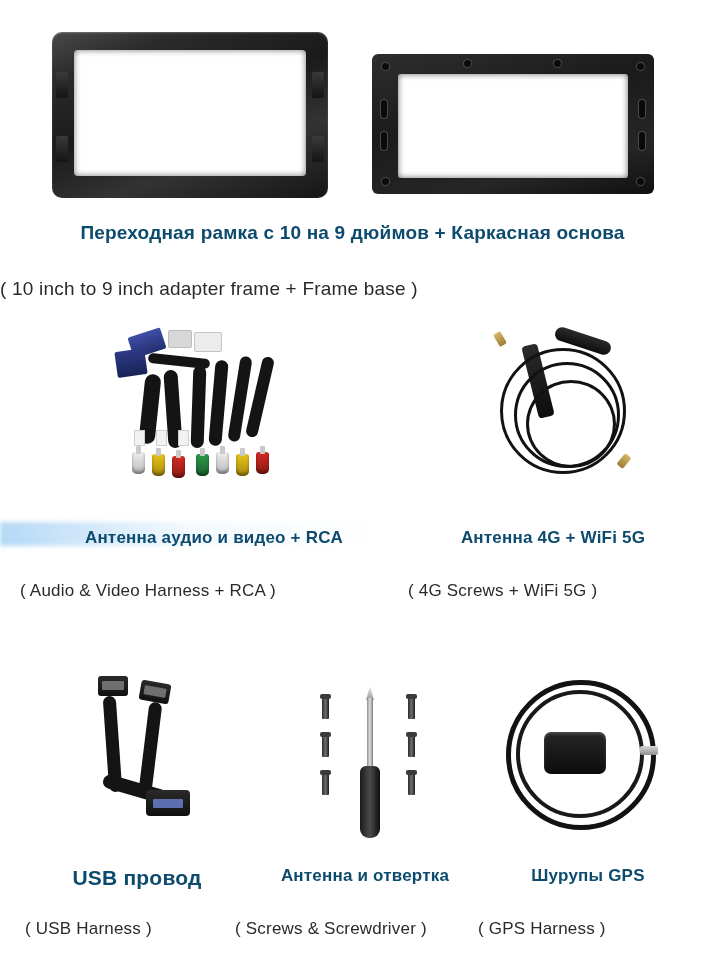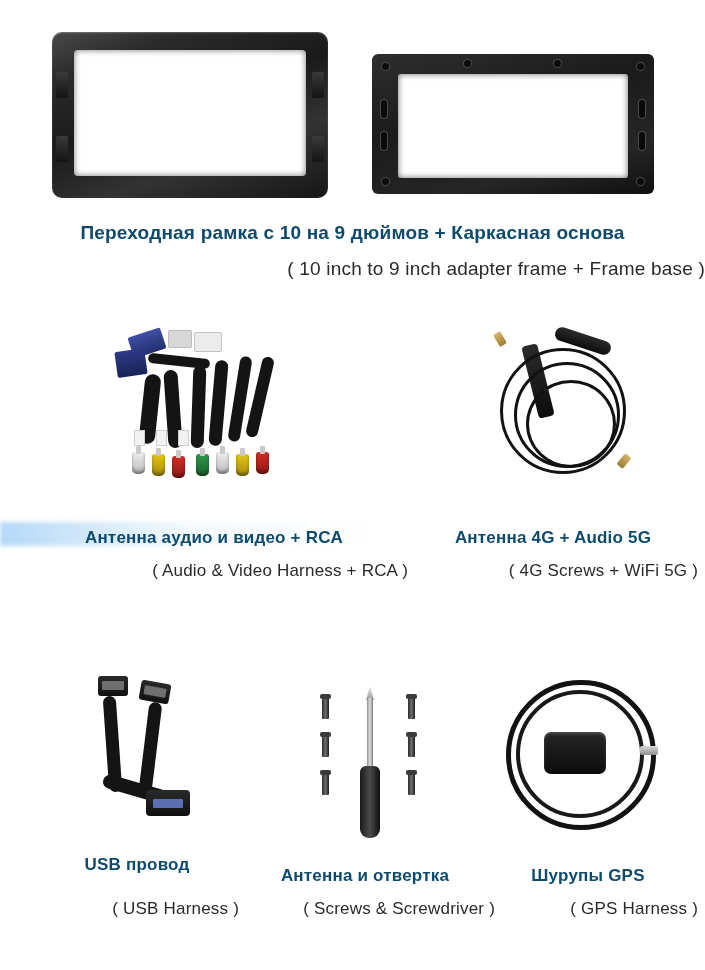--- a/index.html
+++ b/index.html
@@ -23,22 +23,23 @@
 
   
   .cap-primary {
     font-weight: bold;
     color: #0c4a6e;
     text-align: center;
     letter-spacing: 0.2px;
   }
   .cap-secondary {
     color: #2a2a2a;
-    text-align: right;
+    text-align: left;
     letter-spacing: 0.2px;
+    margin-top: 20px;
   }
 
   
   .section1 {
     position: absolute;
     left: 0;
     top: 0;
     width: 705px;
     height: 300px;
   }
@@ -308,21 +309,21 @@
     box-shadow: inset 0 2px 3px rgba(255,255,255,0.18);
   }
   .gps-conn {
     position: absolute;
     left: 140px; top: 76px;
     width: 18px; height: 9px;
     background: linear-gradient(180deg,#d8d8d8,#8f8f8f);
     border-radius: 2px;
   }
 
-  .s3-cap-1a { position: absolute; left: 30px;  top: 225px; width: 214px; font-size: 17px; }
+  .s3-cap-1a { position: absolute; left: 30px;  top: 236px; width: 214px; font-size: 21px; }
   .s3-cap-1b { position: absolute; left: 25px;  top: 269px; width: 214px; font-size: 17px; }
   .s3-cap-2a { position: absolute; left: 240px; top: 236px; width: 250px; font-size: 17px; }
   .s3-cap-2b { position: absolute; left: 235px; top: 269px; width: 260px; font-size: 17px; }
   .s3-cap-3a { position: absolute; left: 480px; top: 236px; width: 216px; font-size: 17px; }
   .s3-cap-3b { position: absolute; left: 478px; top: 269px; width: 220px; font-size: 17px; }
 </style>
 </head>
 <body>
 
 <div class="page">
@@ -397,21 +398,21 @@
       <div class="ant-loop" style="left:30px;top:20px;width:120px;height:120px;"></div>
       <div class="ant-loop" style="left:44px;top:34px;width:100px;height:100px;border-width:3px;"></div>
       <div class="ant-loop" style="left:56px;top:52px;width:84px;height:82px;border-width:3px;"></div>
       <div class="ant-conn" style="left:26px;top:4px;transform:rotate(-30deg);"></div>
       <div class="ant-conn" style="left:150px;top:126px;transform:rotate(40deg);"></div>
     </div>
 
     <div class="cap-primary s2-cap-left-1">Антенна аудио и видео + RCA</div>
     <div class="cap-secondary s2-cap-left-2">( Audio &amp; Video Harness + RCA )</div>
 
-    <div class="cap-primary s2-cap-right-1">Антенна 4G + Audio 5G</div>
+    <div class="cap-primary s2-cap-right-1">Антенна 4G + WiFi 5G</div>
     <div class="cap-secondary s2-cap-right-2">( 4G Screws + WiFi 5G )</div>
   </div>
 
   <div class="section3">
 
     <div class="usb">
       <div class="usb-port" style="left:36px;top:6px;width:30px;height:20px;">
           <div class="slot"></div>
         </div>
       <div class="usb-port" style="left:78px;top:12px;width:30px;height:20px;transform:rotate(10deg);">

